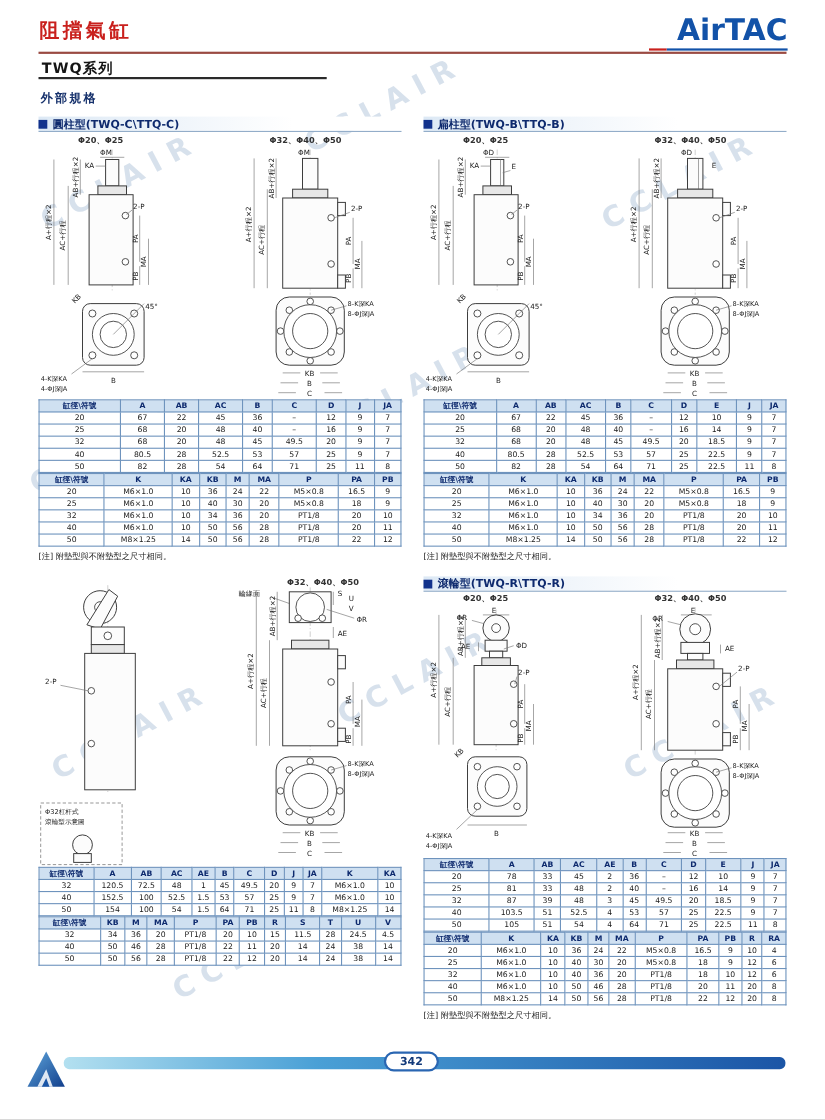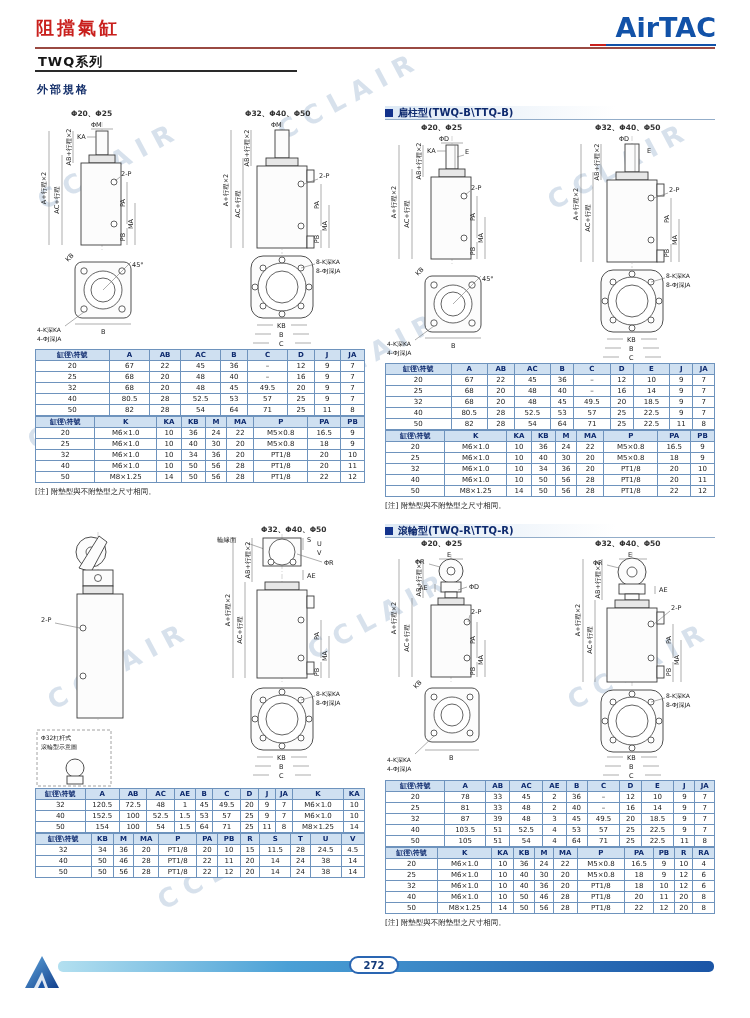--- a/index.html
+++ b/index.html
@@ -58,20 +58,24 @@
   <div class="doc-title">阻擋氣缸</div>
   <div class="title-rule"></div>
   <div class="series">TWQ系列</div>
   <div class="series-rule"></div>
   <div class="brand">AirTAC</div>
   <div class="brand-rule"></div>
   <div class="brand-accent"></div>
   <div class="spec-label">外部規格</div>
 
   <section class="section" style="left:35px;top:106px">
+    <div class="sec-head">
+      <span class="sec-bullet"></span>
+      <span class="sec-title">圓柱型(TWQ-C\TTQ-C)</span>
+    </div>
     <svg class="drawing" width="330" height="243" viewBox="0 0 330 243">
       <g>
         <text class="sz" x="36" y="10">Φ20、Φ25</text>
         <g>
             <line class="cline" x1="67" y1="16" x2="67" y2="146"></line>
           </g>
         <text x="56" y="21">ΦM</text>
         <g>
           <line class="dim" x1="56" y1="23" x2="78" y2="23"></line>
           <rect class="part" x="61" y="25" width="12" height="24"></rect>
@@ -1116,21 +1120,21 @@
             <td>12</td>
             <td>20</td>
             <td>8</td>
           </tr>
         </tbody>
       </table>
     <div class="note">[注] 附墊型與不附墊型之尺寸相同。</div>
   </section>
 
   <div class="footer-bar"></div>
-  <div class="page-pill">272</div>
+  <div class="page-pill">342</div>
   <svg class="logo-mark" width="36" height="36" viewBox="0 0 36 36">
     <defs>
       <linearGradient id="lg" x1="0" y1="0" x2="1" y2="1">
         <stop offset="0" stop-color="#5fa6dc"></stop>
           <stop offset="1" stop-color="#123f8c"></stop>
       </linearGradient>
     </defs>
     <g>
       <polygon points="1,34 18,2 35,34" fill="url(#lg)"></polygon>
       <polygon points="10,34 18,18 24,34" fill="#ffffff" opacity="0.85"></polygon>

